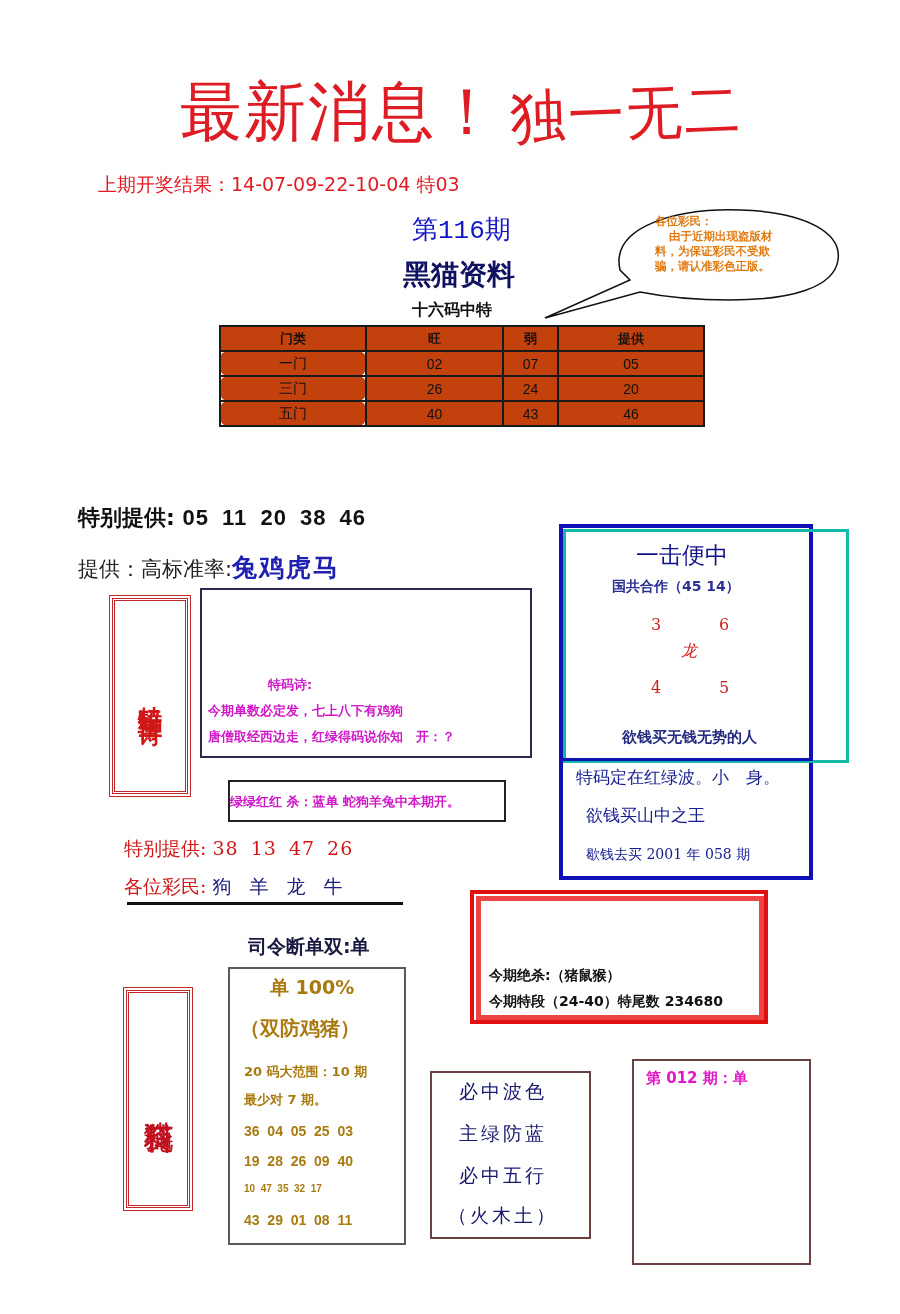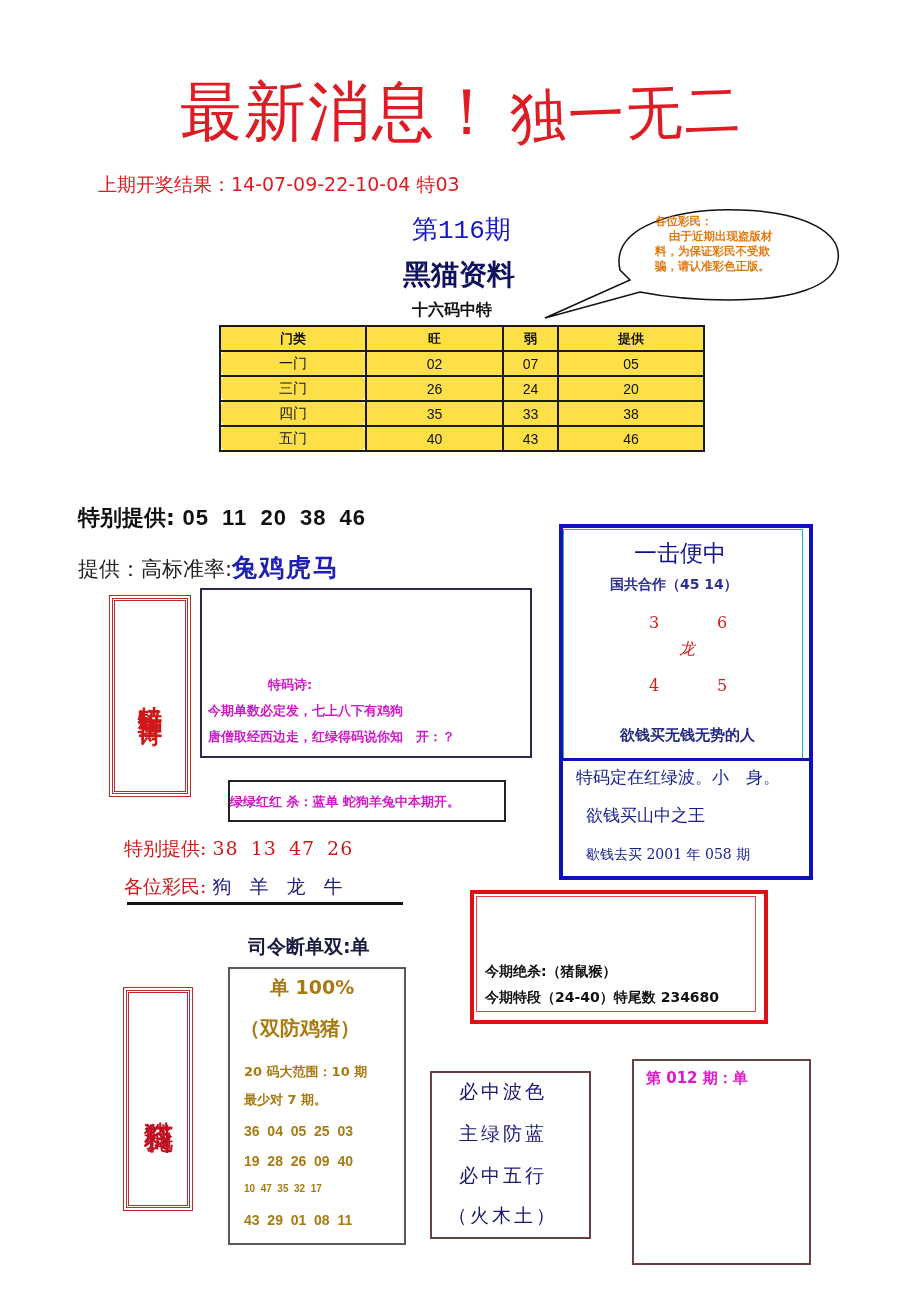--- a/index.html
+++ b/index.html
@@ -34,21 +34,21 @@
       color: #e07a10; font-size: 11.5px; line-height: 15px; font-weight: bold;
     }
     #bubble-text .l2 { padding-left: 14px; }
 
     
     #code-table {
       left: 219px; top: 325px; border-collapse: collapse;
       font-size: 14px; color: #111;
     }
     #code-table td, #code-table th {
-      border: 2px solid #1a1a1a; background: #fde047; height: 23px; padding: 0;
+      border: 2px solid #1a1a1a; background: #c2410c; height: 23px; padding: 0;
       text-align: center;
     }
     #code-table th { font-weight: bold; font-size: 13px; }
     #code-table td.first { font-weight: normal; border-radius: 8px; }
     #code-table .c1 { width: 144px; } #code-table .c2 { width: 135px; }
     #code-table .c3 { width: 53px; } #code-table .c4 { width: 144px; }
 
     #special1 { left: 78px; top: 503px; font-size: 22px; font-weight: bold; color: #111; white-space: nowrap; }
     #special1 .nums { font-weight: bold; letter-spacing: 1px; word-spacing: 6px; }
     #provide-line { left: 78px; top: 551px; font-size: 21px; color: #222; white-space: nowrap; }
@@ -64,36 +64,36 @@
     #vbox1 .vtext { font-size: 24px; }
 
     #poem-box { left: 200px; top: 588px; width: 328px; height: 166px; border: 2px solid #2a2a50; }
     #poem-box .txt { position: absolute; color: #d018c8; font-size: 13px; font-weight: bold; white-space: nowrap; }
 
     #kill-box { left: 228px; top: 780px; width: 274px; height: 38px; border: 2px solid #222; }
     #kill-box span { position: absolute; left: 0; top: 11px; color: #d018c8; font-size: 13px; font-weight: bold; white-space: nowrap; }
 
     
     #blue-box { left: 559px; top: 524px; width: 246px; height: 348px; border: 4px solid #1010b8; }
-    #blue-inner { left: 563px; top: 529px; width: 238px; height: 228px; border: 1px solid #14b8a6; }
+    #blue-inner { left: 563px; top: 529px; width: 238px; height: 228px; border: 3px solid #14b8a6; padding-left: 42px; }
     #blue-split { left: 559px; top: 758px; width: 254px; height: 3px; background: #1010b8; }
     .blue-t { position: absolute; color: #182090; white-space: nowrap; }
     .red-n { position: absolute; color: #d02020; font-size: 16px; }
 
     #sp2 { left: 124px; top: 836px; font-size: 19px; color: #d01818; white-space: nowrap; }
     #sp2 .nums { letter-spacing: 1px; word-spacing: 5px; }
     #sp3 { left: 124px; top: 874px; font-size: 19px; color: #d01818; white-space: nowrap; }
     #sp3 .zod { color: #202080; word-spacing: 8px; letter-spacing: 2px; }
     #hr1 { left: 127px; top: 902px; width: 276px; height: 3px; background: #111; }
 
     #commander { left: 248px; top: 934px; font-size: 19px; font-weight: bold; color: #1a1a40; }
 
     
     #red-box { left: 470px; top: 890px; width: 290px; height: 126px; border: 4px solid #e01010; }
-    #red-inner { left: 476px; top: 896px; width: 278px; height: 114px; border: 1px solid #ef4444; }
+    #red-inner { left: 476px; top: 896px; width: 278px; height: 114px; border: 5px solid #ef4444; }
     .red-box-t { position: absolute; font-size: 14px; font-weight: bold; color: #111; white-space: nowrap; }
 
     
     #vbox2 { left: 126px; top: 990px; width: 58px; height: 212px; }
     #vbox2 .vtext { font-size: 30px; font-weight: normal; color: #c01020; letter-spacing: 0; }
 
     #gold-box { left: 228px; top: 967px; width: 174px; height: 274px; border: 2px solid #5a5a5a; }
     .gold { position: absolute; color: #a87a10; font-weight: bold; white-space: nowrap; }
 
     #wave-box { left: 430px; top: 1071px; width: 142px; height: 164px; border: 2px solid #6a4040; padding-left: 15px; }
@@ -138,26 +138,20 @@
     <td class="first">一门</td>
     <td>02</td>
     <td>07</td>
     <td>05</td>
   </tr>
   <tr>
     <td class="first">三门</td>
     <td>26</td>
     <td>24</td>
     <td>20</td>
-  </tr>
-  <tr>
-    <td class="first">四门</td>
-    <td>35</td>
-    <td>33</td>
-    <td>38</td>
   </tr>
   <tr>
     <td class="first">五门</td>
     <td>40</td>
     <td>43</td>
     <td>46</td>
   </tr>
 </tbody>
   </table>
 

